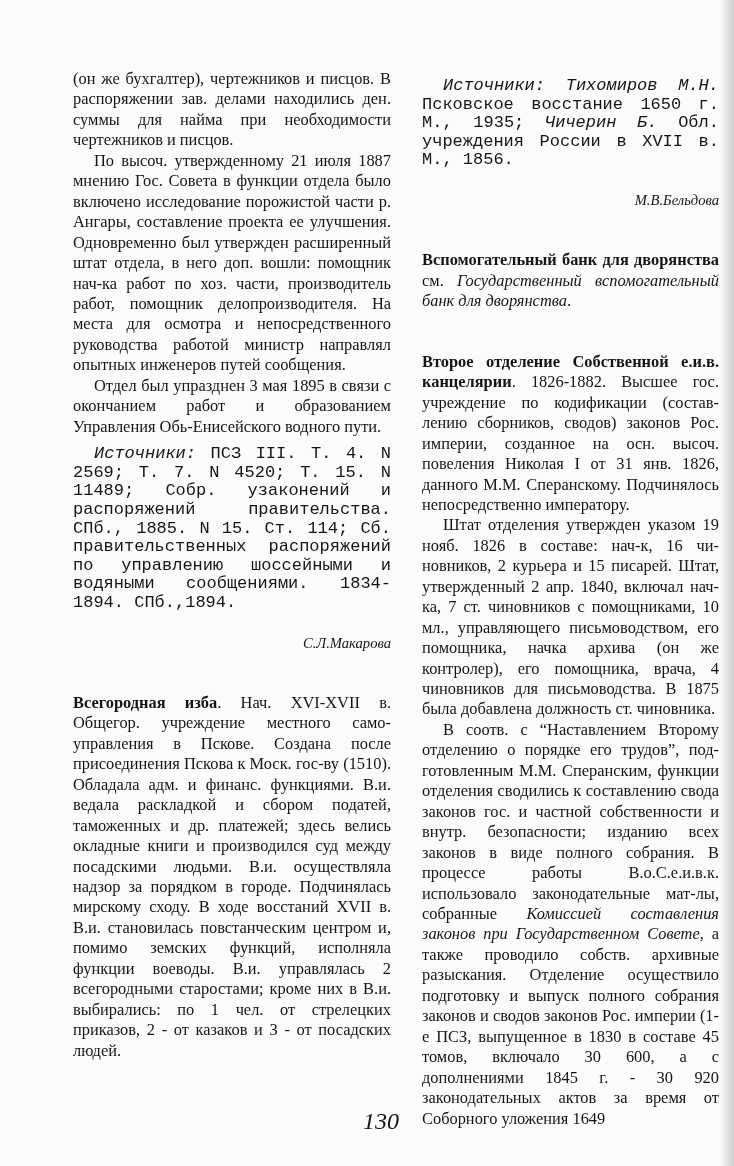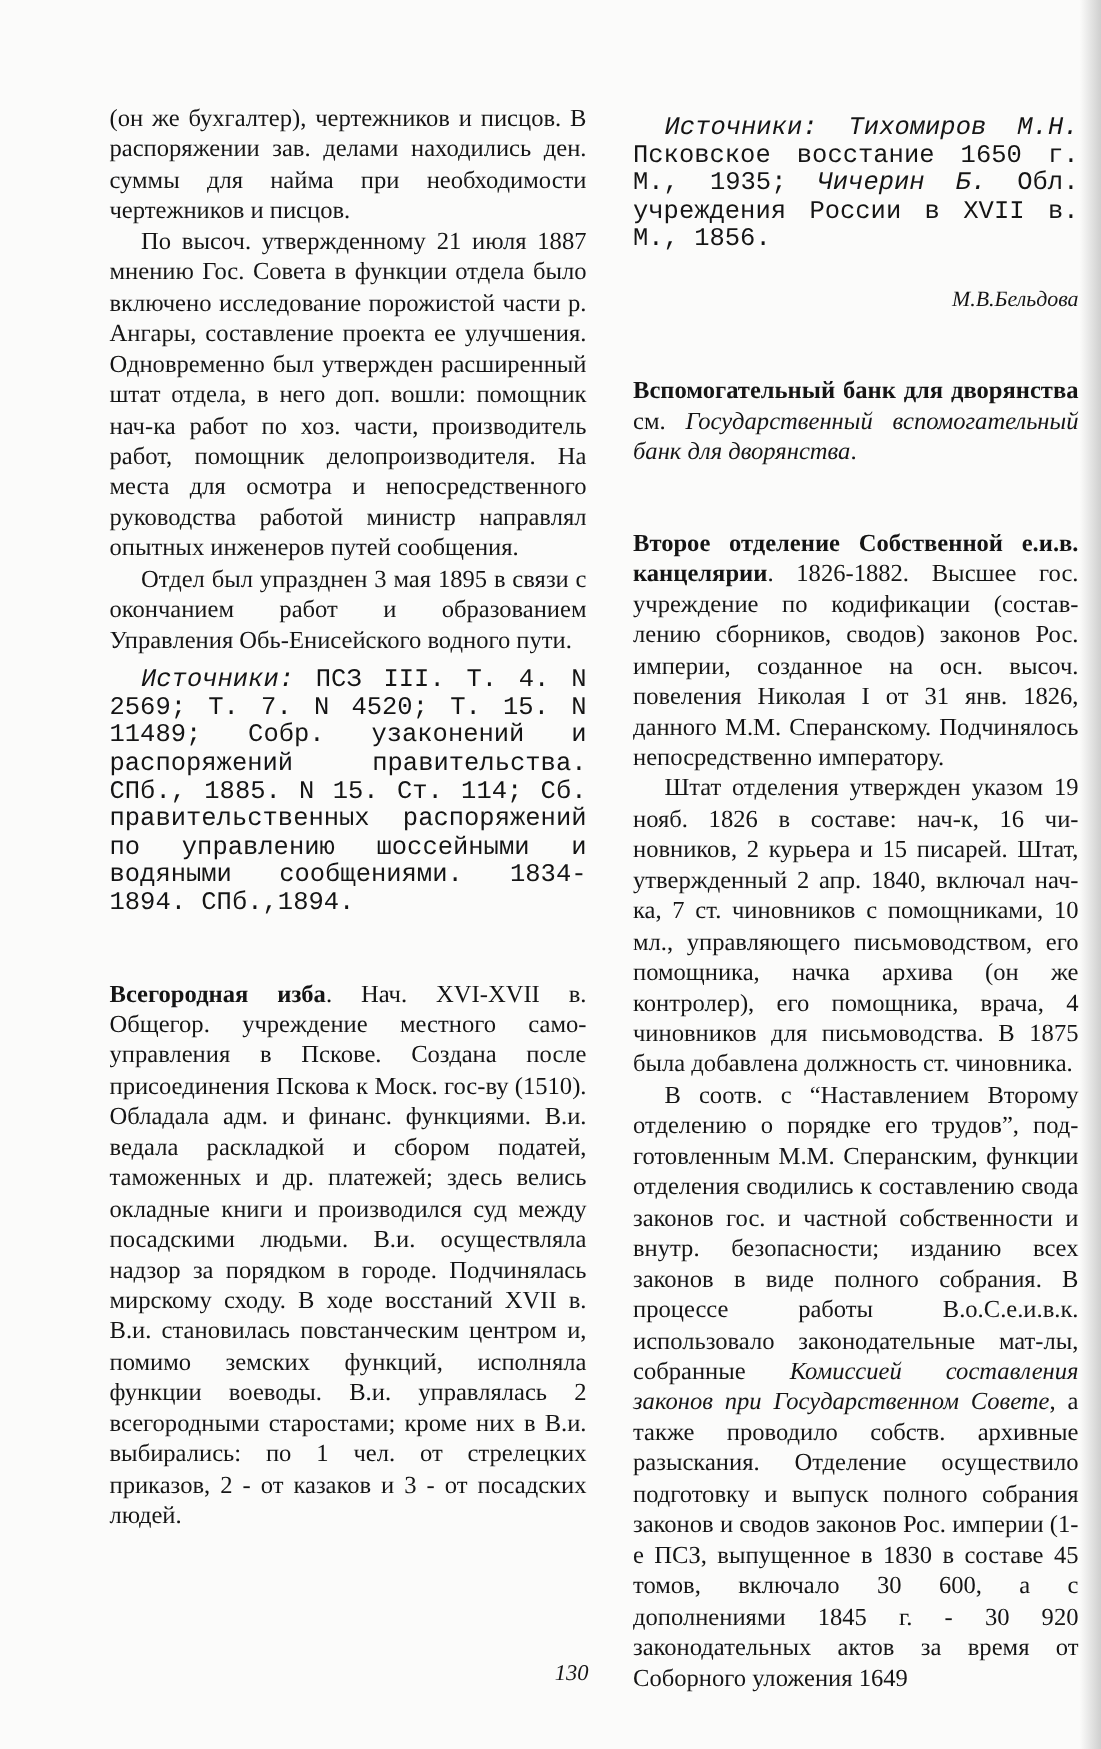--- a/index.html
+++ b/index.html
@@ -24,34 +24,35 @@
   .col.right { left: 422px; width: 297px; }
   p { margin: 0; }
   .ind { text-indent: 21px; }
   .src { font-size: 17px; line-height: 18.6px; text-indent: 21px; margin-top: 8px; font-family: Liberation Mono, monospace; }
   .author { text-align: right; font-style: italic; font-size: 14.6px; margin-top: 20px; }
   .entry { margin-top: 40px; }
   b { font-weight: bold; }
   i { font-style: italic; }
   .page-num {
     position: absolute; left: 0; width: 734px; top: 1108px;
-    text-align: center; font-style: italic; font-size: 15px;
+    text-align: center; font-style: italic; font-size: 24px;
     padding-left: 28px; box-sizing: border-box;
   }
 </style>
 </head>
 <body>
 
 <div class="edge-shadow"></div>
 
 <div class="col left">
   <p>(он же бухгалтер), чертежников и пис­цов. В распоряжении зав. делами нахо­дились ден. суммы для найма при не­обходимости чертежников и писцов.</p>
   <p class="ind">По высоч. утвержденному 21 июля 1887 мнению Гос. Совета в функции отдела было включено исследование порожистой части р. Ангары, состав­ление проекта ее улучшения. Однов­ременно был утвержден расширенный штат отдела, в него доп. вошли: по­мощник нач-ка работ по хоз. части, производитель работ, помощник дело­производителя. На места для осмотра и непосредственного руководства ра­ботой министр направлял опытных инженеров путей сообщения.</p>
   <p class="ind">Отдел был упразднен 3 мая 1895 в связи с окончанием работ и образова­нием Управления Обь-Енисейского водного пути.</p>
   <p class="src"><i>Источники:</i><span> ПСЗ III. Т. 4. N 2569; Т. 7. N 4520; Т. 15. N 11489; Собр. узаконений и распоряжений правительства. СПб., 1885. N 15. Ст. 114; Сб. правительственных рас­поряжений по управлению шоссейными и водяными сообщениями. 1834-1894. СПб.,1894.</span></p>
+  <p class="author">С.Л.Макарова</p>
 
 
   <p class="entry"><b>Всегородная изба</b><span>. Нач. XVI-XVII в. Общегор. учреждение местного само­управления в Пскове. Создана после присоединения Пскова к Моск. гос-ву (1510). Обладала адм. и финанс. функ­циями. В.и. ведала раскладкой и сбо­ром податей, таможенных и др. плате­жей; здесь велись окладные книги и производился суд между посадскими людьми. В.и. осуществляла надзор за порядком в городе. Подчинялась мир­скому сходу. В ходе восстаний XVII в. В.и. становилась повстанческим цент­ром и, помимо земских функций, ис­полняла функции воеводы. В.и. управ­лялась 2 всегородными старостами; кроме них в В.и. выбирались: по 1 чел. от стрелецких приказов, 2 - от казаков и 3 - от посадских людей.</span></p>
 </div>
 
 <div class="col right">
   <p class="src"><i>Источники:</i><i> Тихомиров М.Н.</i><span> Псков­ское восстание 1650 г. М., 1935; </span><i>Чичерин Б.</i><span> Обл. учреждения России в XVII в. М., 1856.</span></p>
   <p class="author">М.В.Бельдова</p>
 
   <p class="entry"><b>Вспомогательный банк для дворянст­ва</b><span> см. </span><i>Государственный вспомога­тельный банк для дворянства</i><span>.</span></p>

